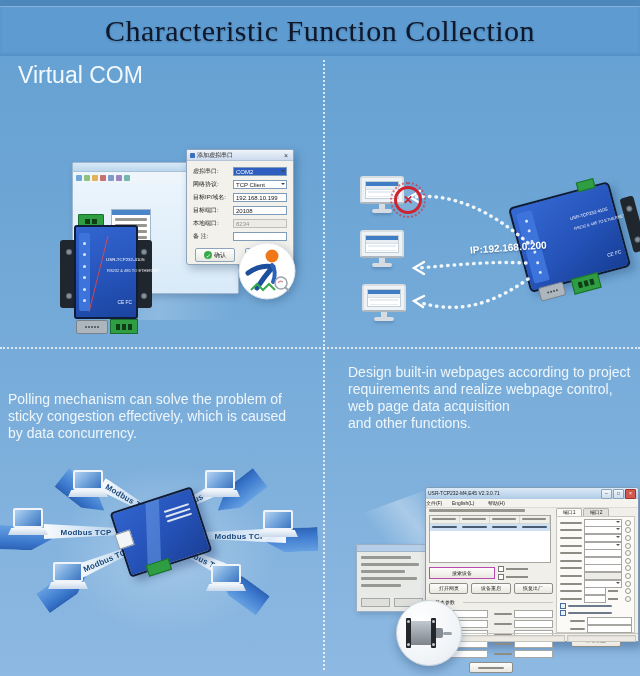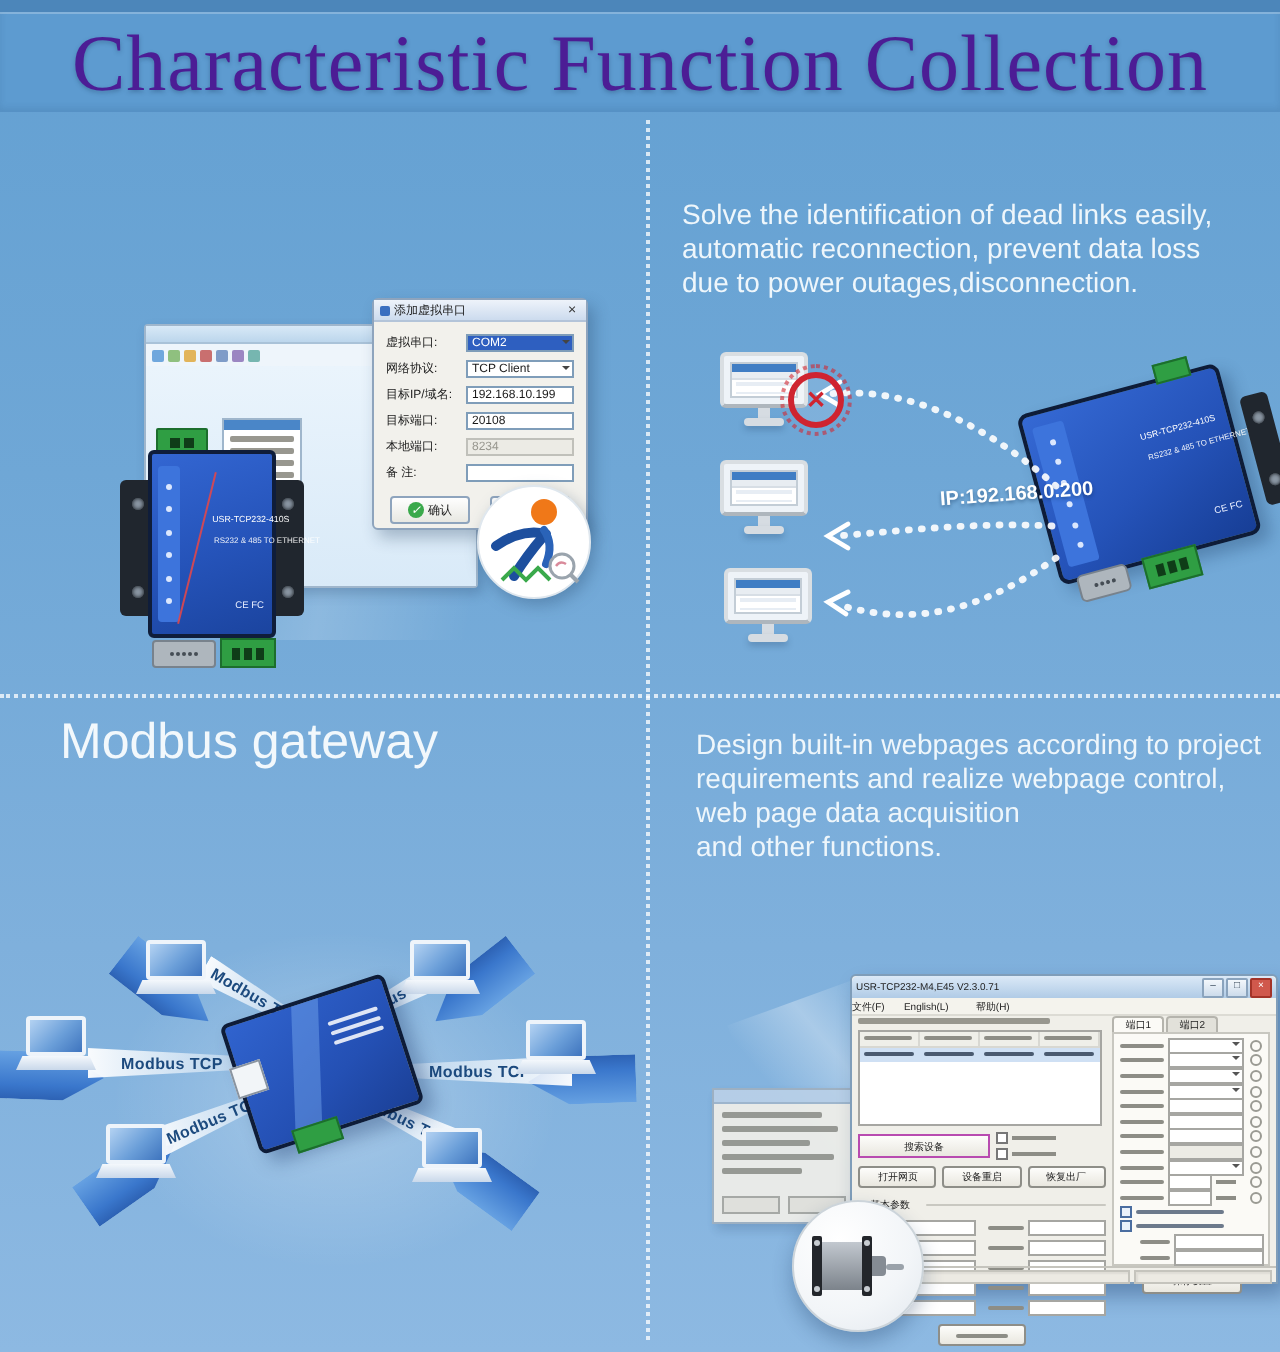--- a/index.html
+++ b/index.html
@@ -3,22 +3,22 @@
 <meta charset="utf-8">
 <style>
   html,body{margin:0;padding:0;background:#fff;font-family:"Liberation Sans",sans-serif;}
   .stage{position:relative;width:640px;height:676px;overflow:hidden;
          background:linear-gradient(180deg,#63a0d2 0%,#6fa7d6 35%,#7fb0dc 70%,#8db9e2 100%);}
   
   .top-strip{position:absolute;left:0;top:0;width:640px;height:6px;background:#4c86ba;}
   .banner{position:absolute;left:0;top:6px;width:640px;height:50px;background:#5d9bd0;
           display:flex;align-items:center;justify-content:center;
           box-shadow:inset 0 1px 0 rgba(255,255,255,.25), inset 0 -2px 3px rgba(40,80,120,.15);}
-  .banner h1{margin:0;font-family:"Liberation Serif",serif;font-weight:400;font-size:40px;
-             color:#4c1d95;letter-spacing:.5px;text-shadow:0 1px 2px rgba(25,60,95,.35);}
+  .banner h1{margin:0;font-family:"Liberation Serif",serif;font-weight:400;font-size:30px;
+             color:#0f172a;letter-spacing:.5px;text-shadow:0 1px 2px rgba(25,60,95,.35);}
   
   .div-v{position:absolute;left:323px;top:60px;width:0;height:610px;border-left:2px dotted rgba(255,255,255,.75);z-index:1;}
   .div-h{position:absolute;left:0;top:347px;width:640px;height:0;border-top:2px dotted rgba(255,255,255,.75);z-index:1;}
   
   .qhead{position:absolute;margin:0;color:#f2f8fc;font-weight:400;z-index:2;}
   .para{position:absolute;margin:0;color:#eef6fb;font-size:14px;line-height:17px;white-space:pre-line;z-index:2;}
   
   .h-virtual{left:18px;top:62px;font-size:23px;}
   .para-tl{left:13px;top:94px;}
   .streak{position:absolute;left:0;top:230px;width:330px;height:90px;z-index:1;
@@ -222,20 +222,21 @@
 
 <div class="stage">
 
   <div class="top-strip"></div>
   <div class="banner">
     <h1>Characteristic Function Collection</h1>
   </div>
   <div class="div-v"></div>
   <div class="div-h"></div>
 
+  <h2 class="qhead h-virtual">Virtual COM</h2>
   <div class="streak"></div>
 
   <div class="bgwin">
     <div class="bw-t">
       <span class="bw-dots">
           <i></i>
           <i></i>
           <i></i>
         </span>
     </div>
@@ -353,23 +354,20 @@
       <path d="M10 31 Q23 22 35 25" stroke="#1d4f9e" stroke-width="5" fill="none" stroke-linecap="round"></path>
       <path d="M19 46 Q26 35 33 27" stroke="#1d4f9e" stroke-width="5" fill="none" stroke-linecap="round"></path>
       <path d="M34 23 Q39 30 35 40" stroke="#2a63b8" stroke-width="4" fill="none" stroke-linecap="round"></path>
       <polyline points="13,48 19,42 25,48 31,42 37,48" stroke="#3aa94b" stroke-width="2" fill="none"></polyline>
       <circle cx="43" cy="41" r="6" fill="#ffffff" stroke="#9aa4ad" stroke-width="1.5"></circle>
       <line x1="47" y1="45" x2="51" y2="49" stroke="#9aa4ad" stroke-width="2"></line>
       <path d="M40 41 q2 -3 5 -1" stroke="#d98a9a" stroke-width="1.2" fill="none"></path>
     </svg>
   </div>
 
-  <p class="para para-tr">Solve the identification of dead links easily,
-automatic reconnection, prevent data loss
-due to power outages,disconnection.</p>
 
   <div class="mon m1">
     <div class="scr">
       <div class="win">
         <div class="wt"></div>
           <div class="wtb"></div>
           <div class="wl"></div>
       </div>
     </div>
     <div class="neck"></div>
@@ -442,21 +440,23 @@
         <i></i>
         <i></i>
       </div>
     <div class="ad-term">
         <i></i>
         <i></i>
         <i></i>
       </div>
   </div>
 
-  <h2 class="qhead h-modbus">Modbus gateway</h2>
+  <p class="para para-bl">Polling mechanism can solve the problem of
+sticky congestion effectively, which is caused
+by data concurrency.</p>
   <div class="glow"></div>
 
   <div class="platform" style="left:56px;top:482px;transform:rotate(38deg);"></div>
   <div class="platform" style="left:212px;top:482px;transform:rotate(142deg);"></div>
   <div class="platform" style="left:-2px;top:526px;transform:rotate(2deg);"></div>
   <div class="platform" style="left:264px;top:528px;transform:rotate(178deg);"></div>
   <div class="platform" style="left:38px;top:576px;transform:rotate(-35deg);"></div>
   <div class="platform" style="left:214px;top:578px;transform:rotate(216deg);"></div>
 
   <div class="rb wl2" style="left:44px;top:524px;width:84px;">

